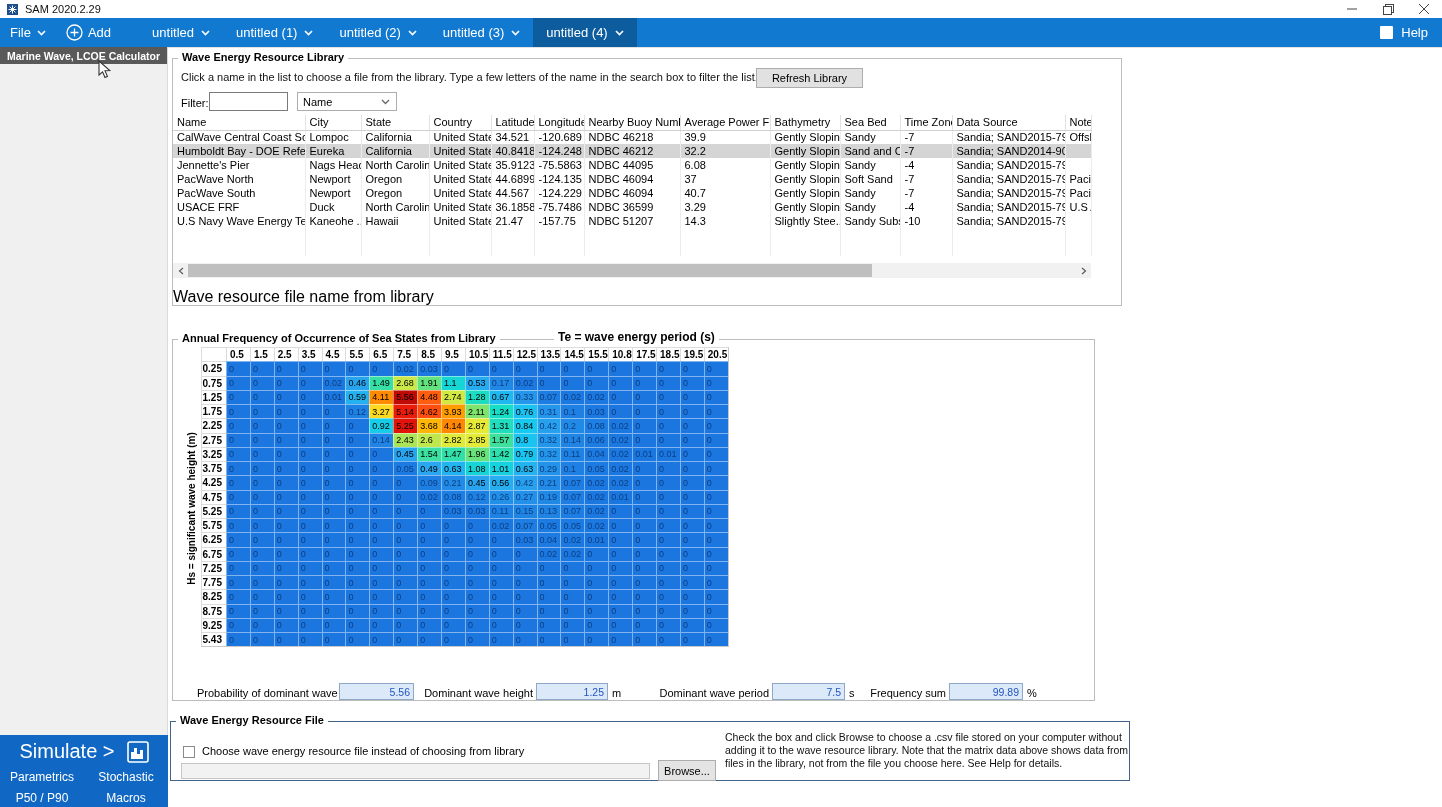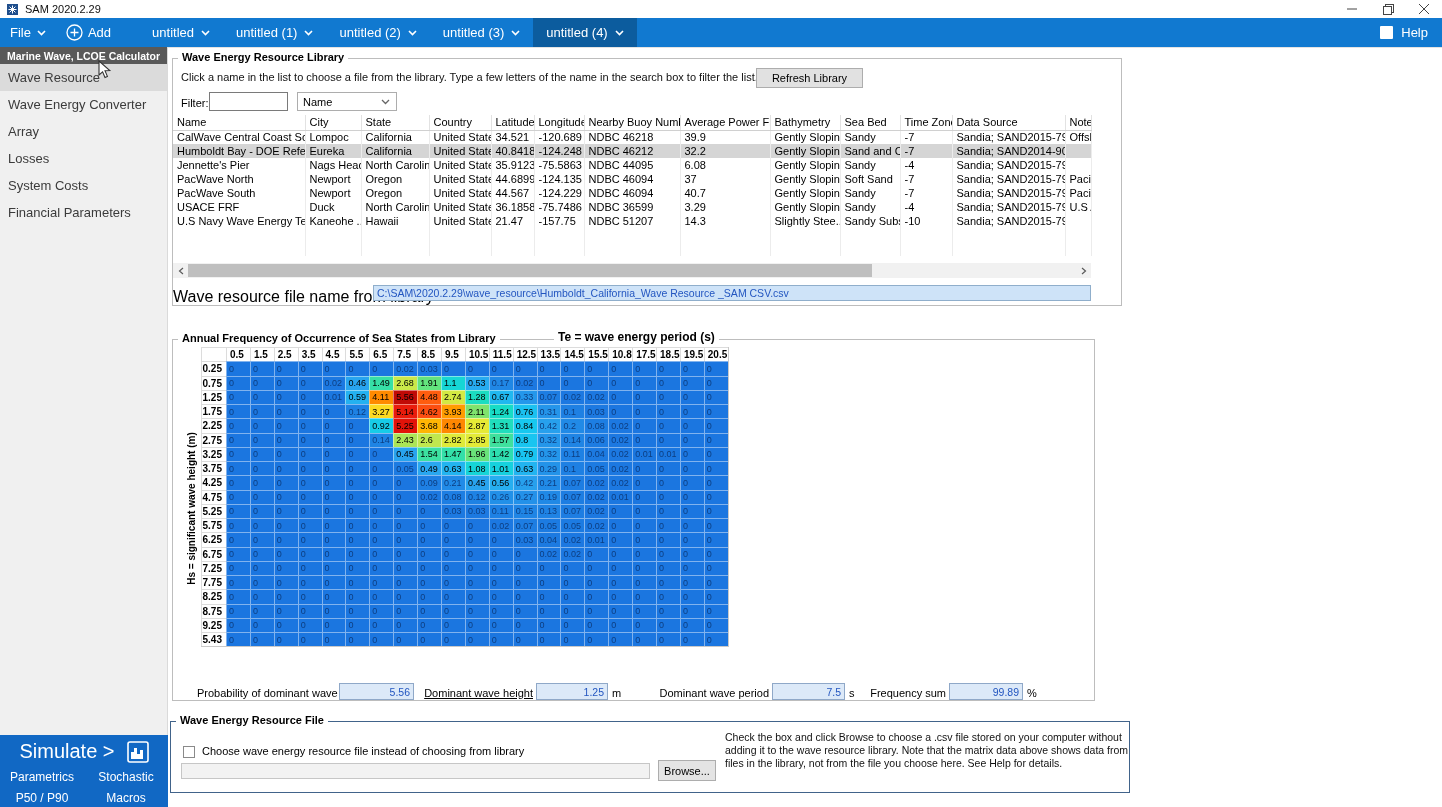--- a/index.html
+++ b/index.html
@@ -75,21 +75,21 @@
     border-left:1px solid rgba(255,255,255,0.45);border-top:1px solid rgba(255,255,255,0.45);white-space:nowrap;overflow:hidden;}
   .hs-label{position:absolute;left:-132px;top:163px;width:300px;text-align:center;transform:rotate(-90deg);
     font-size:10px;font-weight:bold;white-space:nowrap;}
 
   .sum-label{position:absolute;font-size:11px;text-align:right;white-space:nowrap;top:347px;}
   .sum-field{position:absolute;top:343px;height:17px;background:#DCE9F8;border:1px solid #8FA8C8;color:#2356C0;
     font-size:10.5px;text-align:right;padding:2px 3px 0 0;}
   .sum-unit{position:absolute;top:347px;font-size:11px;}
 
   
-  #group-file{left:2px;top:673px;width:960px;height:72px;border:1px solid #41638A;}
+  #group-file{left:2px;top:673px;width:960px;height:60px;border:1px solid #41638A;}
   .cb{position:absolute;left:12px;top:24px;width:12px;height:12px;border:1px solid #8A8A8A;background:#fff;}
   .cb-label{position:absolute;left:31px;top:23px;font-size:11px;white-space:nowrap;}
   .file-input{position:absolute;left:10px;top:41px;width:469px;height:16px;background:#F2F2F2;border:1px solid #C6C6C6;}
   .browse-btn{position:absolute;left:487px;top:38px;width:58px;height:21px;background:#E4E4E4;border:1px solid #ADADAD;
     font-size:11px;display:flex;align-items:center;justify-content:center;}
   .file-help{position:absolute;left:554px;top:9px;width:404px;font-size:10.5px;line-height:1.24;color:#111;}
 
   .cursor{position:absolute;left:98px;top:60px;z-index:50;pointer-events:none;}
 </style>
 </head>
@@ -168,28 +168,20 @@
       </div>
     </div>
   <div class="help-item">
     <span class="help-glyph"></span>
     <span>Help</span>
   </div>
 </div>
 
 <div class="sidebar">
   <div class="side-header">Marine Wave, LCOE Calculator</div>
-  <div>
-      <div class="side-item selected">Wave Resource</div>
-      <div class="side-item">Wave Energy Converter</div>
-      <div class="side-item">Array</div>
-      <div class="side-item">Losses</div>
-      <div class="side-item">System Costs</div>
-      <div class="side-item">Financial Parameters</div>
-    </div>
   <div class="sim-panel">
     <div class="sim-row1">
       <span class="sim-label">Simulate &gt;</span>
       <svg width="22" height="22" viewBox="0 0 22 22" fill="none">
         <rect x="1" y="1" width="20" height="20" rx="2" stroke="#fff" stroke-width="1.6"></rect>
         <path d="M4 18 V11 H7 V7 H10 V13 H13 V9 H16 V18 Z" fill="#fff"></path>
       </svg>
     </div>
     <div class="sim-grid">
         <span>Parametrics</span>
@@ -396,21 +388,20 @@
           </svg>
       </div>
       <div class="hs-thumb"></div>
       <div class="hs-arrow right">
         <svg width="6" height="8" viewBox="0 0 6 8" fill="none">
             <path d="M1 1 L4.5 4 L1 7" stroke="#5A5A5A" stroke-width="1.2"></path>
           </svg>
       </div>
     </div>
     <div class="file-label">Wave resource file name from library</div>
-    <div class="file-field">C:\SAM\2020.2.29\wave_resource\Humboldt_California_Wave Resource _SAM CSV.csv</div>
   </div>
 
   <div class="groupbox" id="group-matrix">
     <span class="group-label">Annual Frequency of Occurrence of Sea States from Library</span>
     <span class="te-title">Te = wave energy period (s)</span>
     <div class="matrix">
         <div class="m-h"></div>
         <div class="m-h">0.5</div>
         <div class="m-h">1.5</div>
         <div class="m-h">2.5</div>
@@ -870,21 +861,21 @@
         <div class="m-c" style="background: rgb(27, 118, 224);">0</div>
         <div class="m-c" style="background: rgb(27, 118, 224);">0</div>
         <div class="m-c" style="background: rgb(27, 118, 224);">0</div>
         <div class="m-c" style="background: rgb(27, 118, 224);">0</div>
         <div class="m-c" style="background: rgb(27, 118, 224);">0</div>
       </div>
     <div class="hs-label">Hs = significant wave height (m)</div>
 
     <span class="sum-label" style="left:24px;width:140px;">Probability of dominant wave</span>
     <div class="sum-field" style="left:166px;width:75px;">5.56</div>
-    <span class="sum-label" style="left:240px;width:120px;text-decoration:underline;">Dominant wave height</span>
+    <span class="sum-label" style="left:240px;width:120px;">Dominant wave height</span>
     <div class="sum-field" style="left:363px;width:72px;">1.25</div>
     <span class="sum-unit" style="left:439px;">m</span>
     <span class="sum-label" style="left:476px;width:120px;">Dominant wave period</span>
     <div class="sum-field" style="left:599px;width:73px;">7.5</div>
     <span class="sum-unit" style="left:676px;">s</span>
     <span class="sum-label" style="left:653px;width:120px;">Frequency sum</span>
     <div class="sum-field" style="left:776px;width:74px;">99.89</div>
     <span class="sum-unit" style="left:854px;">%</span>
   </div>
 

